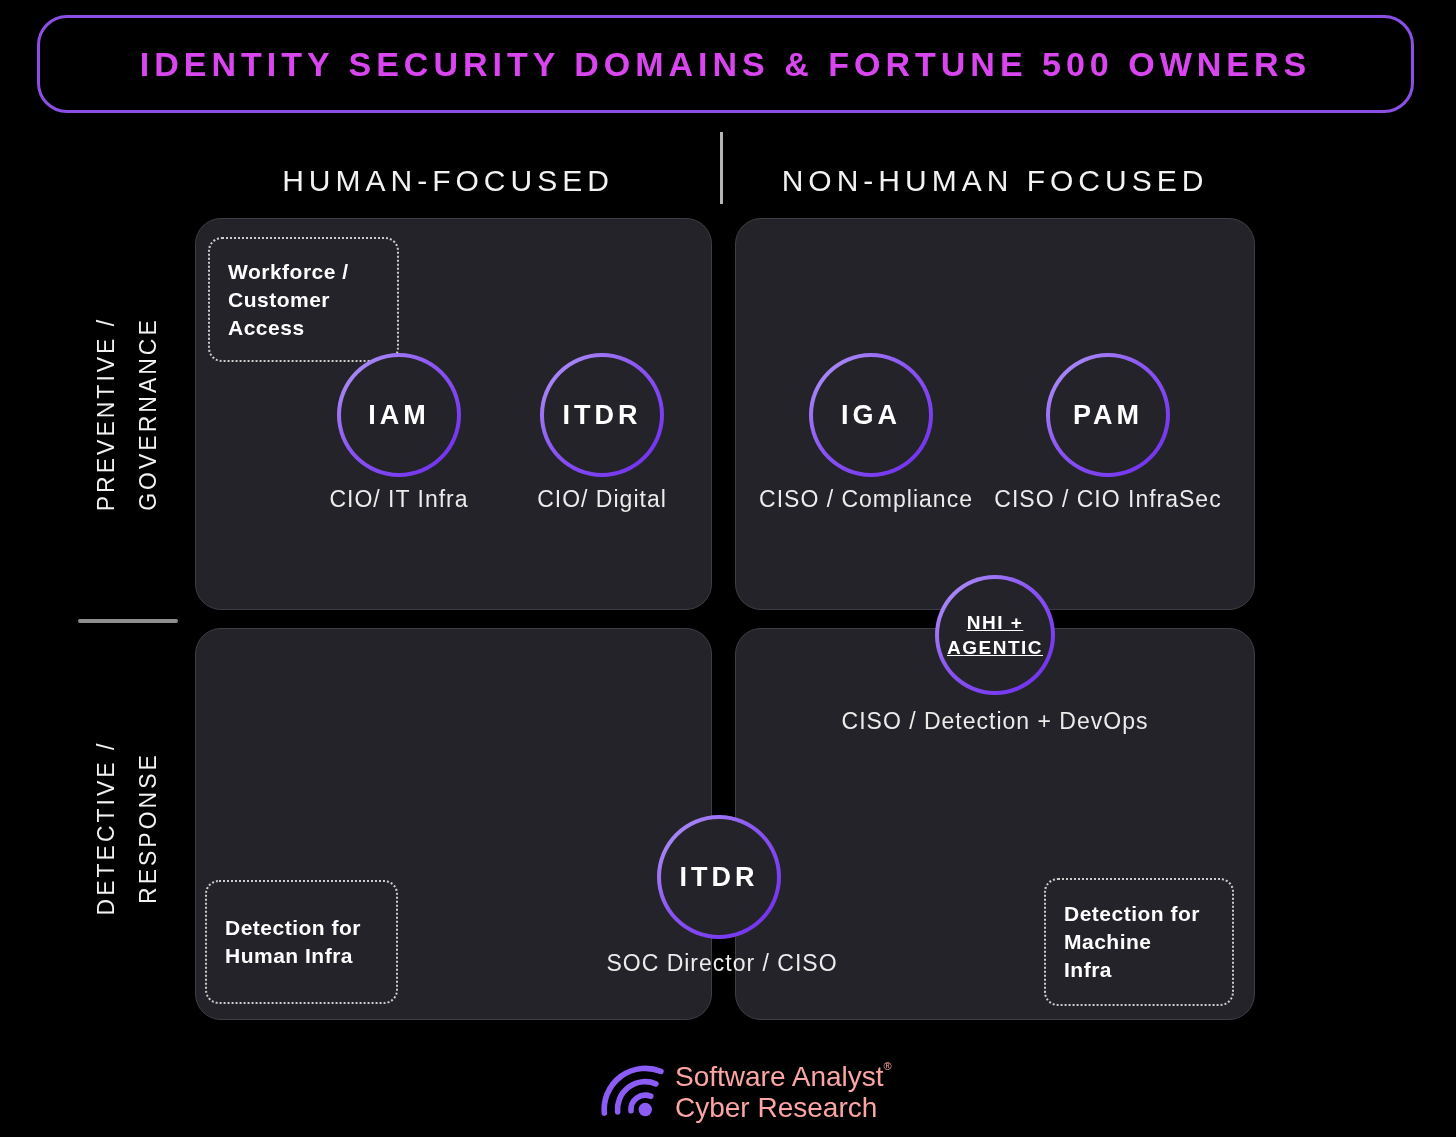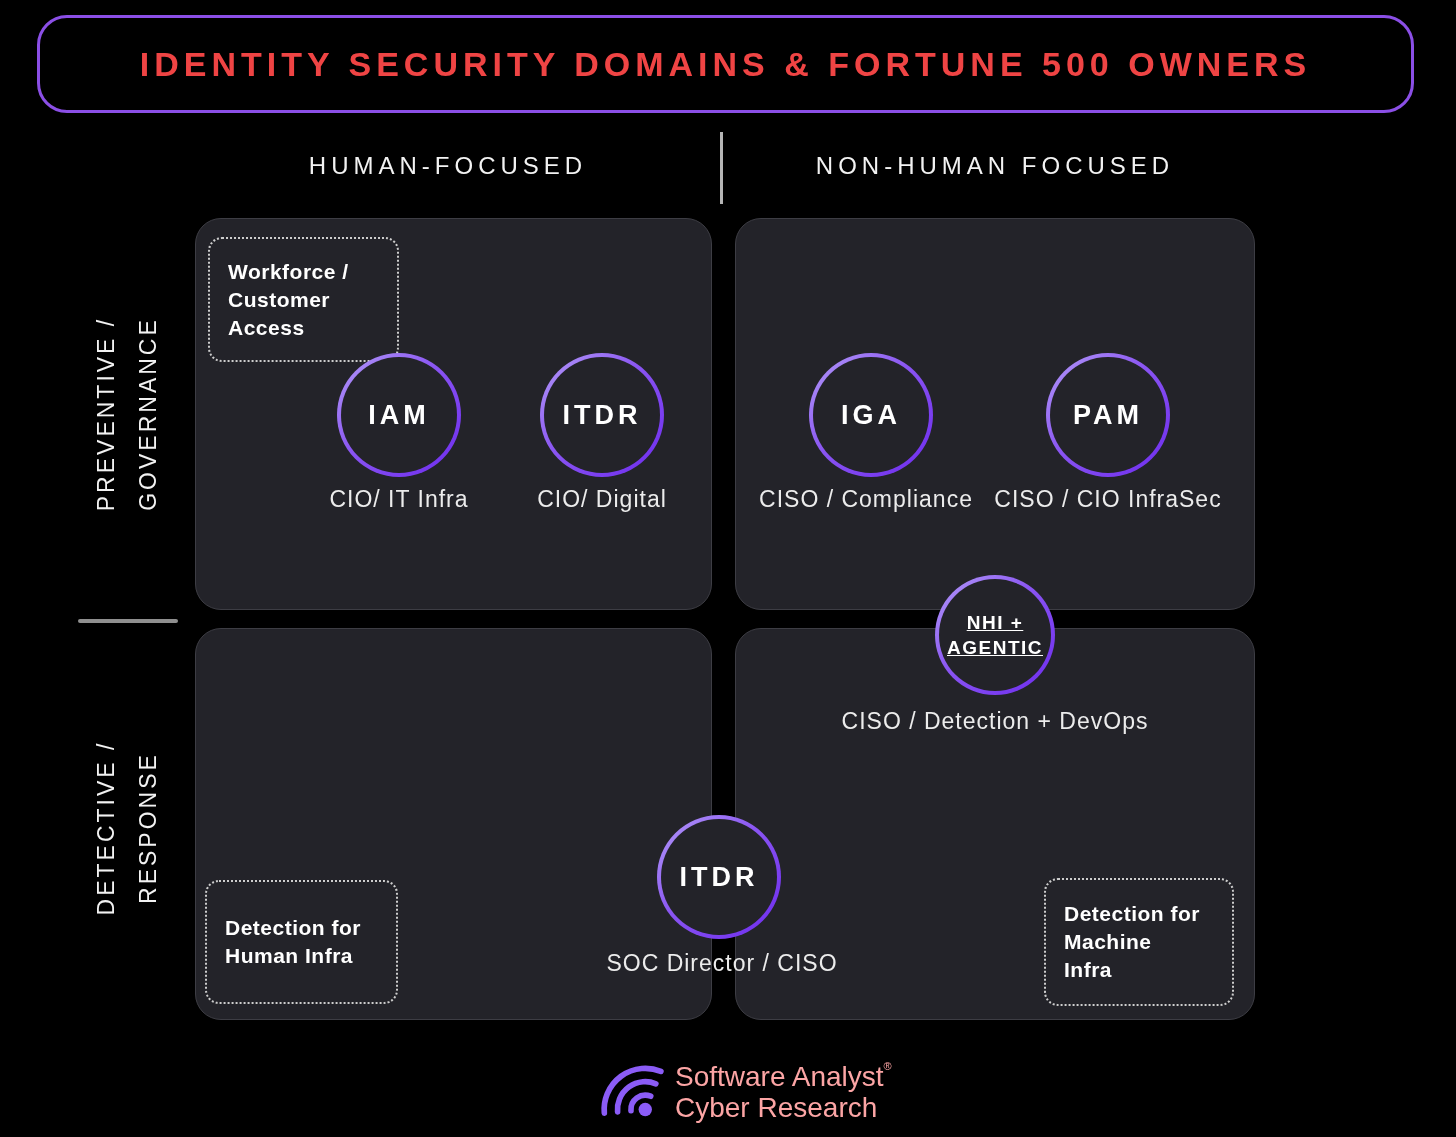--- a/index.html
+++ b/index.html
@@ -6,25 +6,25 @@
   .stage{
     position:relative;width:1456px;height:1137px;background:#000;overflow:hidden;
     font-family:"Liberation Sans",sans-serif;color:#fff;
   }
   
   .title-box{
     position:absolute;left:37px;top:15px;width:1377px;height:98px;box-sizing:border-box;
     border:3px solid #8b4fe6;border-radius:30px;background:#000;
     display:flex;align-items:center;justify-content:center;
   }
-  .title-text{font-size:34px;font-weight:800;letter-spacing:5px;color:#ef4444;white-space:nowrap;}
+  .title-text{font-size:34px;font-weight:800;letter-spacing:5px;color:#d946ef;white-space:nowrap;}
   
   .col-header{
-    position:absolute;top:152px;transform:translateX(-50%);
-    font-size:24px;font-weight:400;letter-spacing:5px;color:#f2f2f2;white-space:nowrap;
+    position:absolute;top:164px;transform:translateX(-50%);
+    font-size:30px;font-weight:400;letter-spacing:5px;color:#f2f2f2;white-space:nowrap;
   }
   .v-divider{position:absolute;left:720px;top:132px;width:3px;height:72px;background:#b5b5b5;}
   .h-divider{position:absolute;left:78px;top:619px;width:100px;height:4px;background:#8f8f8f;border-radius:2px;}
   
   .row-label{
     position:absolute;width:320px;height:84px;left:-33px;
     transform:rotate(-90deg);text-align:center;
     font-size:23px;letter-spacing:3px;color:#f2f2f2;line-height:42px;white-space:pre-line;
   }
   

